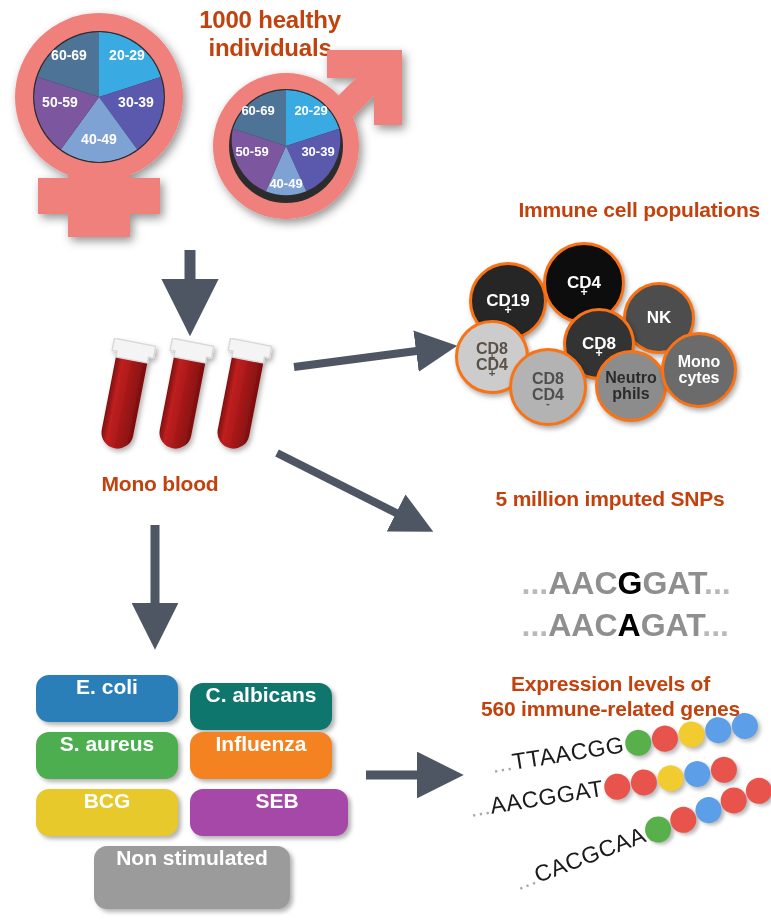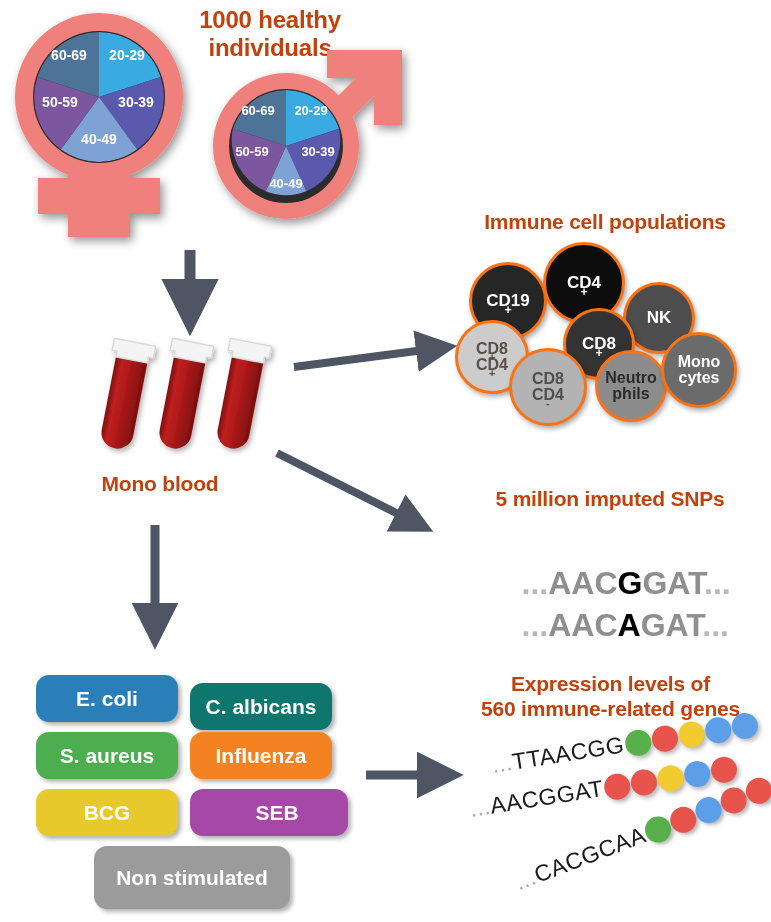--- a/index.html
+++ b/index.html
@@ -5,21 +5,21 @@
   html,body{margin:0;padding:0;background:#ffffff;}
   body{width:771px;height:922px;position:relative;overflow:hidden;
        font-family:"Liberation Sans",sans-serif;}
   .stage{position:absolute;left:0;top:0;width:771px;height:922px;}
   .abs{position:absolute;}
 
   
   .heading{font-weight:bold;color:#c2410c;text-align:center;line-height:1.18;
            letter-spacing:-0.2px;}
   #title-individuals{left:170px;top:6px;width:200px;font-size:24px;}
-  #title-immune{left:450px;top:210px;width:310px;font-size:21px;}
+  #title-immune{left:450px;top:198px;width:310px;font-size:21px;text-align:right;}
   #title-snps{left:455px;top:487px;width:310px;font-size:21px;}
   #title-expression{left:455px;top:672px;width:311px;font-size:21px;}
   #label-whole-blood{left:60px;top:472px;width:200px;font-size:21px;}
 
   
   .sym{position:absolute;}
   .sym svg{display:block;overflow:visible;}
   .pie-label{font-size:14px;font-weight:bold;fill:#ffffff;
              font-family:"Liberation Sans",sans-serif;}
   .pie-label-sm{font-size:13px;}
@@ -29,21 +29,21 @@
   .cell{position:absolute;border-radius:50%;border:3px solid #f97316;
         box-sizing:border-box;display:flex;align-items:center;
         justify-content:center;text-align:center;font-weight:bold;
         line-height:1.02;box-shadow:2px 3px 5px rgba(0,0,0,.33);}
   .cell span{display:block;}
   .sup{font-size:.72em;vertical-align:super;line-height:0;}
 
   
   .pillgrid{position:absolute;left:36px;top:675px;width:300px;}
   .pill{position:absolute;border-radius:13px;display:flex;
-        align-items:center;justify-content:center;color:#fff;
+        align-items:flex-start;justify-content:center;color:#fff;
         font-weight:bold;font-size:21px;
         box-shadow:3px 3px 4px rgba(0,0,0,.30);}
 
   
   .snp{position:absolute;font-size:32px;font-weight:bold;
        font-family:"Liberation Sans",sans-serif;white-space:pre;}
   .snp .dim{color:#b9b9b9;}
   .snp .mid{color:#8f8f8f;}
   .snp .hot{color:#000000;}
 

